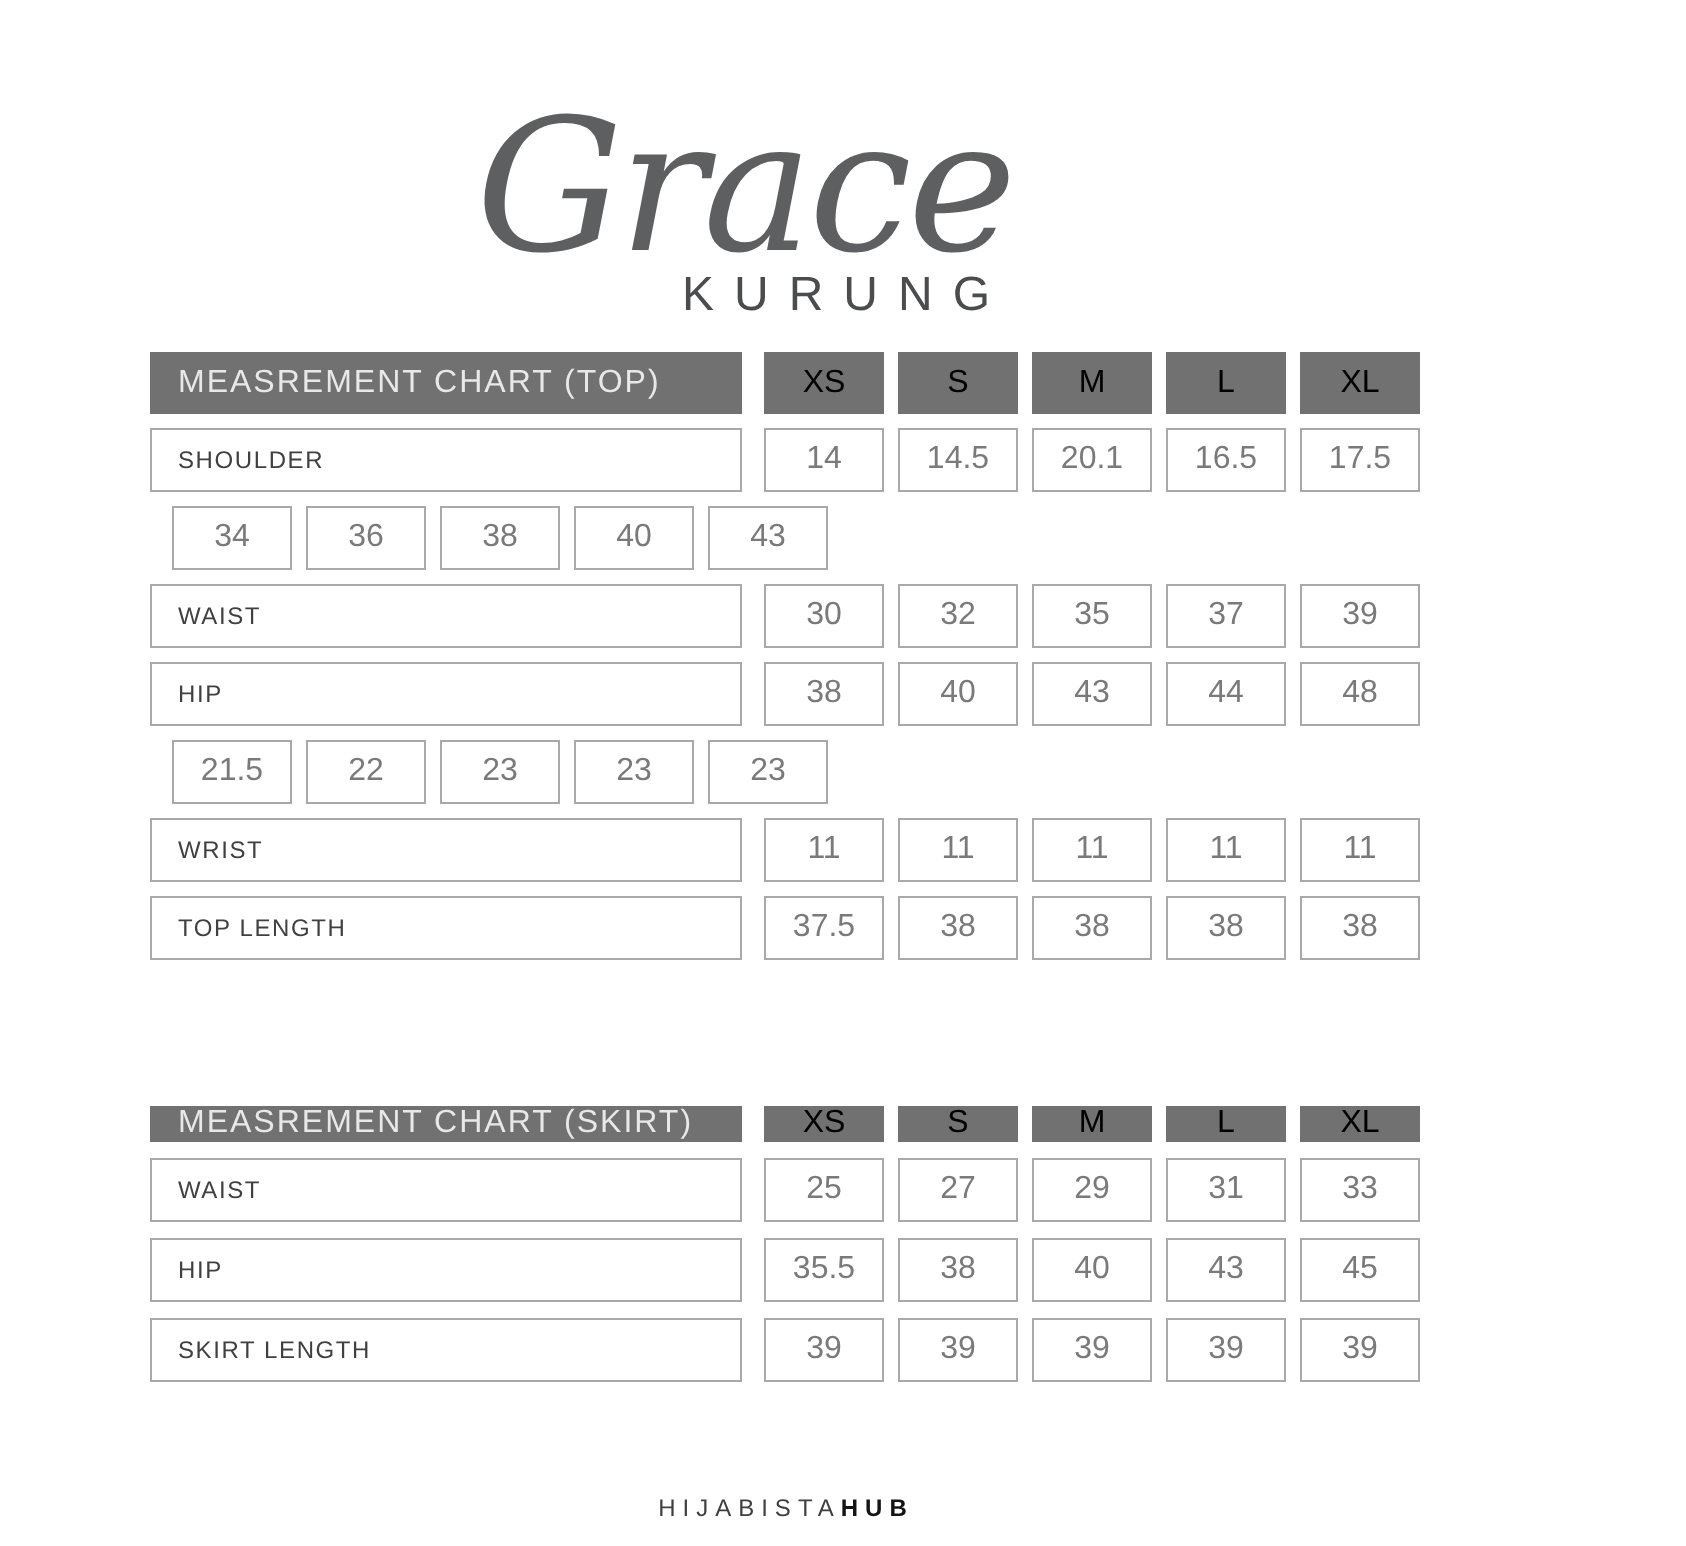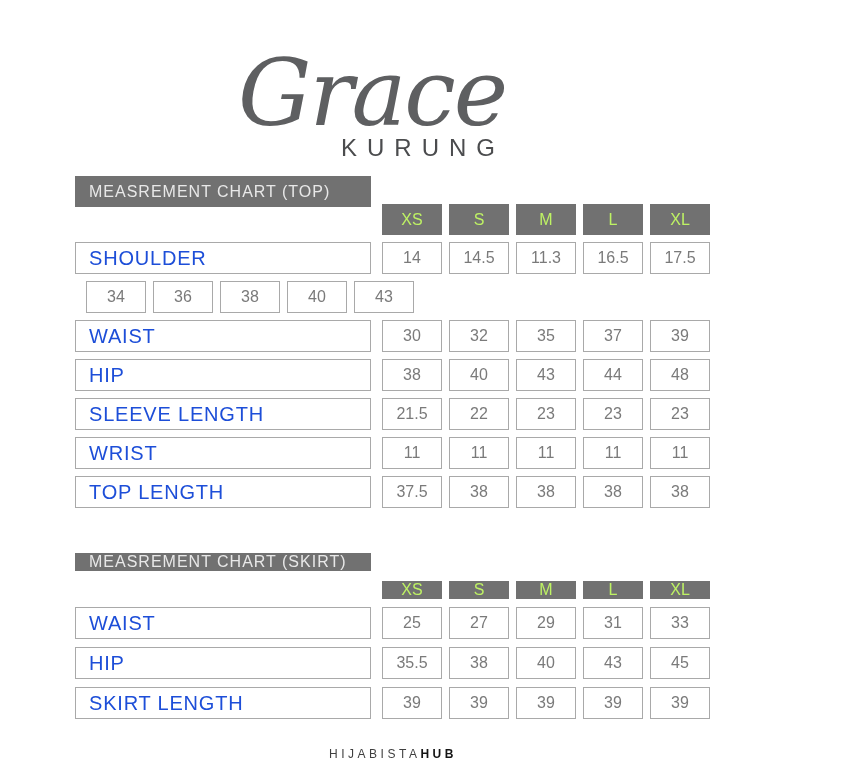--- a/index.html
+++ b/index.html
@@ -57,23 +57,23 @@
     box-sizing: border-box;
     border: 1px solid #a9a9a9;
     background: #ffffff;
     height: 32px;
     display: flex;
     align-items: center;
   }
   .cell-label {
     width: 296px;
     padding-left: 13px;
-    font-size: 20px;
+    font-size: 12px;
     letter-spacing: 0.8px;
-    color: #1d4ed8;
+    color: #404040;
     justify-content: flex-start;
   }
   .cell-size {
     width: 60px;
     margin-left: 7px;
     justify-content: center;
     font-size: 16px;
     color: #7a7a7a;
   }
   .cell-size.first { margin-left: 11px; }
@@ -82,22 +82,21 @@
     background: #717171;
     border-color: #717171;
     color: #e8e8e8;
   }
   .row-header .cell-label {
     color: #e8e8e8;
     font-size: 16px;
     letter-spacing: 1px;
   }
   .row-header .cell-size {
-    color: #bef264;
-    margin-top: 28px;
+    color: #000000;
   }
   .chart-top .row-header .cell { height: 31px; }
   .chart-skirt .row-header .cell { height: 18px; }
   .chart-skirt .row { margin-bottom: 8px; }
 
   
   .footer {
     position: absolute;
     top: 747px;
     left: 75px;
@@ -128,21 +127,21 @@
       <div class="cell cell-size">S</div>
       <div class="cell cell-size">M</div>
       <div class="cell cell-size">L</div>
       <div class="cell cell-size">XL</div>
     </div>
 
     <div class="row">
       <div class="cell cell-label">SHOULDER</div>
       <div class="cell cell-size first">14</div>
       <div class="cell cell-size">14.5</div>
-      <div class="cell cell-size">11.3</div>
+      <div class="cell cell-size">20.1</div>
       <div class="cell cell-size">16.5</div>
       <div class="cell cell-size">17.5</div>
     </div>
 
     <div class="row">
       <div class="cell cell-size first">34</div>
       <div class="cell cell-size">36</div>
       <div class="cell cell-size">38</div>
       <div class="cell cell-size">40</div>
       <div class="cell cell-size">43</div>
@@ -161,21 +160,20 @@
       <div class="cell cell-label">HIP</div>
       <div class="cell cell-size first">38</div>
       <div class="cell cell-size">40</div>
       <div class="cell cell-size">43</div>
       <div class="cell cell-size">44</div>
       <div class="cell cell-size">48</div>
     </div>
 
 
     <div class="row">
-      <div class="cell cell-label">SLEEVE LENGTH</div>
       <div class="cell cell-size first">21.5</div>
       <div class="cell cell-size">22</div>
       <div class="cell cell-size">23</div>
       <div class="cell cell-size">23</div>
       <div class="cell cell-size">23</div>
     </div>
 
     <div class="row">
       <div class="cell cell-label">WRIST</div>
       <div class="cell cell-size first">11</div>

